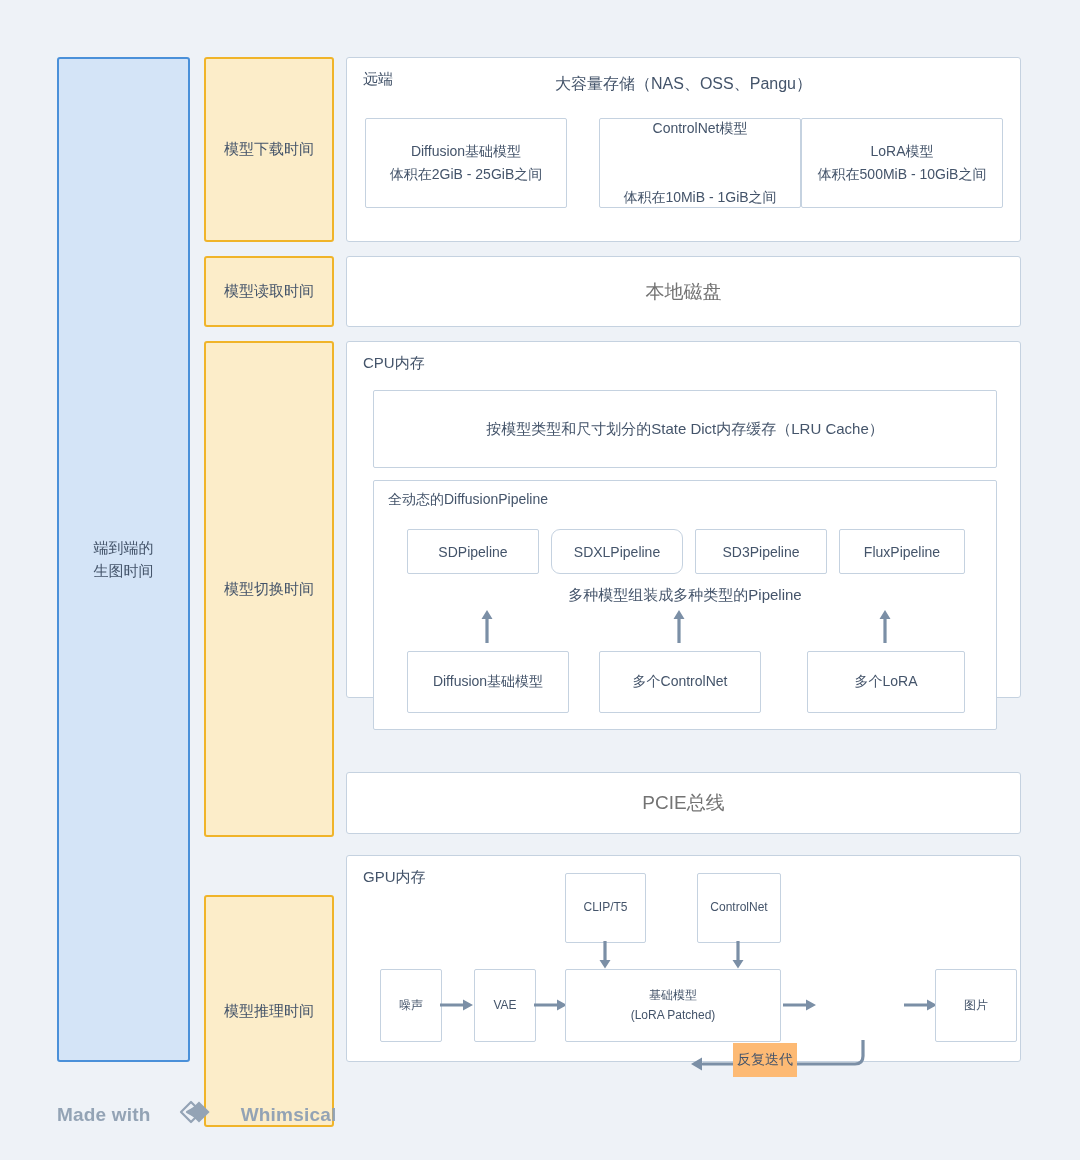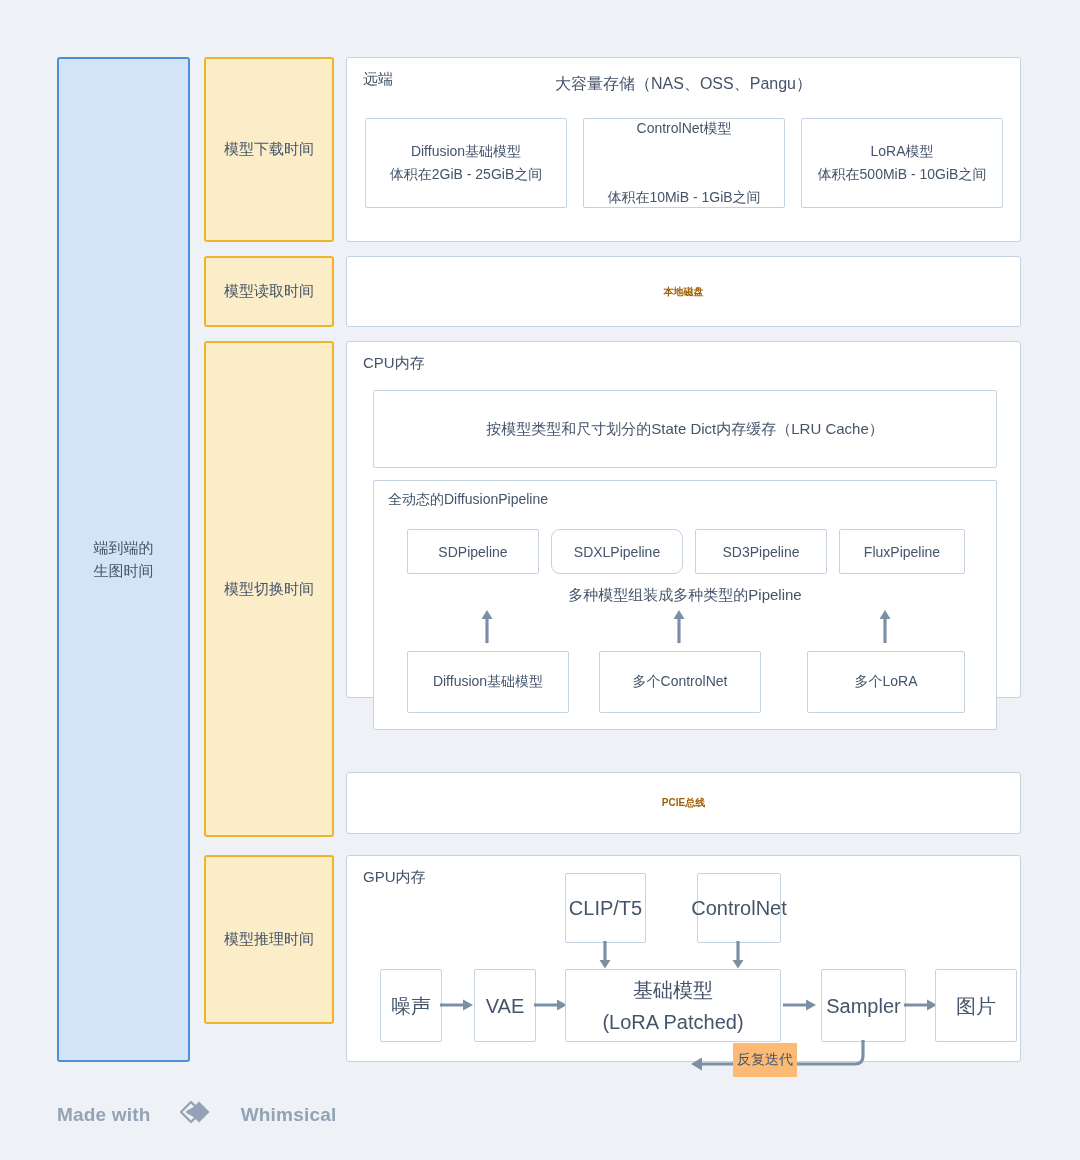--- a/index.html
+++ b/index.html
@@ -39,21 +39,21 @@
     background: #fcedc9;
     border: 2px solid #f0b429;
     border-radius: 3px;
     display: flex; align-items: center; justify-content: center;
     font-size: 15px; color: #44546a; text-align: center;
     left: 204px; width: 130px;
   }
   #stage-download { top: 57px;  height: 185px; }
   #stage-read     { top: 256px; height: 71px;  }
   #stage-switch   { top: 341px; height: 496px; }
-  #stage-infer    { top: 855px; height: 169px; }
+  #stage-infer    { top: 895px; height: 232px; }
 
   
   .panel {
     background: #ffffff;
     border: 1px solid #c5d2e0;
     border-radius: 3px;
     left: 346px; width: 675px;
   }
   #panel-remote { top: 57px;  height: 185px; }
   #panel-disk   { top: 256px; height: 71px;  }
@@ -69,39 +69,39 @@
   .panel-center-title {
     position: absolute;
     left: 0; right: 0; top: 16px;
     text-align: center;
     font-size: 16px; color: #44546a;
   }
   .panel-mid-label {
     position: absolute;
     left: 0; right: 0; top: 0; bottom: 0;
     display: flex; align-items: center; justify-content: center;
-    font-size: 10px; color: #a16207; font-weight: bold;
+    font-size: 19px; color: #737373;
   }
 
   
   .card {
     background: #ffffff;
     border: 1px solid #c5d2e0;
     border-radius: 2px;
     display: flex; flex-direction: column;
     align-items: center; justify-content: center;
     font-size: 14px; color: #44546a; line-height: 1.65;
     text-align: center;
   }
   .card .l2 { display: block; }
 
   
   .remote-card { top: 60px; height: 90px; width: 202px; }
   #remote-card-0 { left: 18px; }
-  #remote-card-1 { left: 236px; gap: 46px; }
+  #remote-card-1 { left: 252px; gap: 46px; }
   #remote-card-2 { left: 454px; }
 
   
   .subpanel {
     background: #ffffff;
     border: 1px solid #c5d2e0;
     border-radius: 2px;
     position: absolute;
   }
   #cache-box {
@@ -150,21 +150,21 @@
     top: 128px;
     width: 14px; height: 34px;
   }
 
   
   .gpu-card {
     position: absolute;
     background: #fff; border: 1px solid #c5d2e0; border-radius: 2px;
     display: flex; flex-direction: column;
     align-items: center; justify-content: center;
-    font-size: 20px; color: #44546a; line-height: 1.6;
+    font-size: 12px; color: #44546a; line-height: 1.6;
     text-align: center;
   }
   #gpu-clip  { left: 218px; top: 17px;  width: 79px; height: 68px; }
   #gpu-cnet  { left: 350px; top: 17px;  width: 82px; height: 68px; }
   #gpu-noise { left: 33px;  top: 113px; width: 60px; height: 71px; }
   #gpu-vae   { left: 127px; top: 113px; width: 60px; height: 71px; }
   #gpu-base  { left: 218px; top: 113px; width: 214px; height: 71px; }
   #gpu-samp  { left: 474px; top: 113px; width: 83px; height: 71px; }
   #gpu-img   { left: 588px; top: 113px; width: 80px; height: 71px; }
 
@@ -307,21 +307,20 @@
     <span>基础模型</span>
     <span class="l2">(LoRA Patched)</span>
   </div>
 
   <div class="gpu-right-arrow" id="gpu-arrow-3">
     <svg width="34" height="14" viewBox="0 0 34 14" aria-hidden="true">
       <path d="M0 5.4 L23 5.4 L23 1.5 L33 7 L23 12.5 L23 8.6 L0 8.6 Z" fill="#7b8fa6"></path>
     </svg>
   </div>
 
-  <div class="gpu-card" id="gpu-samp">Sampler</div>
 
   <div class="gpu-right-arrow" id="gpu-arrow-4">
     <svg width="34" height="14" viewBox="0 0 34 14" aria-hidden="true">
       <path d="M0 5.4 L23 5.4 L23 1.5 L33 7 L23 12.5 L23 8.6 L0 8.6 Z" fill="#7b8fa6"></path>
     </svg>
   </div>
 
   <div class="gpu-card" id="gpu-img">图片</div>
 
   <div id="gpu-loop">

